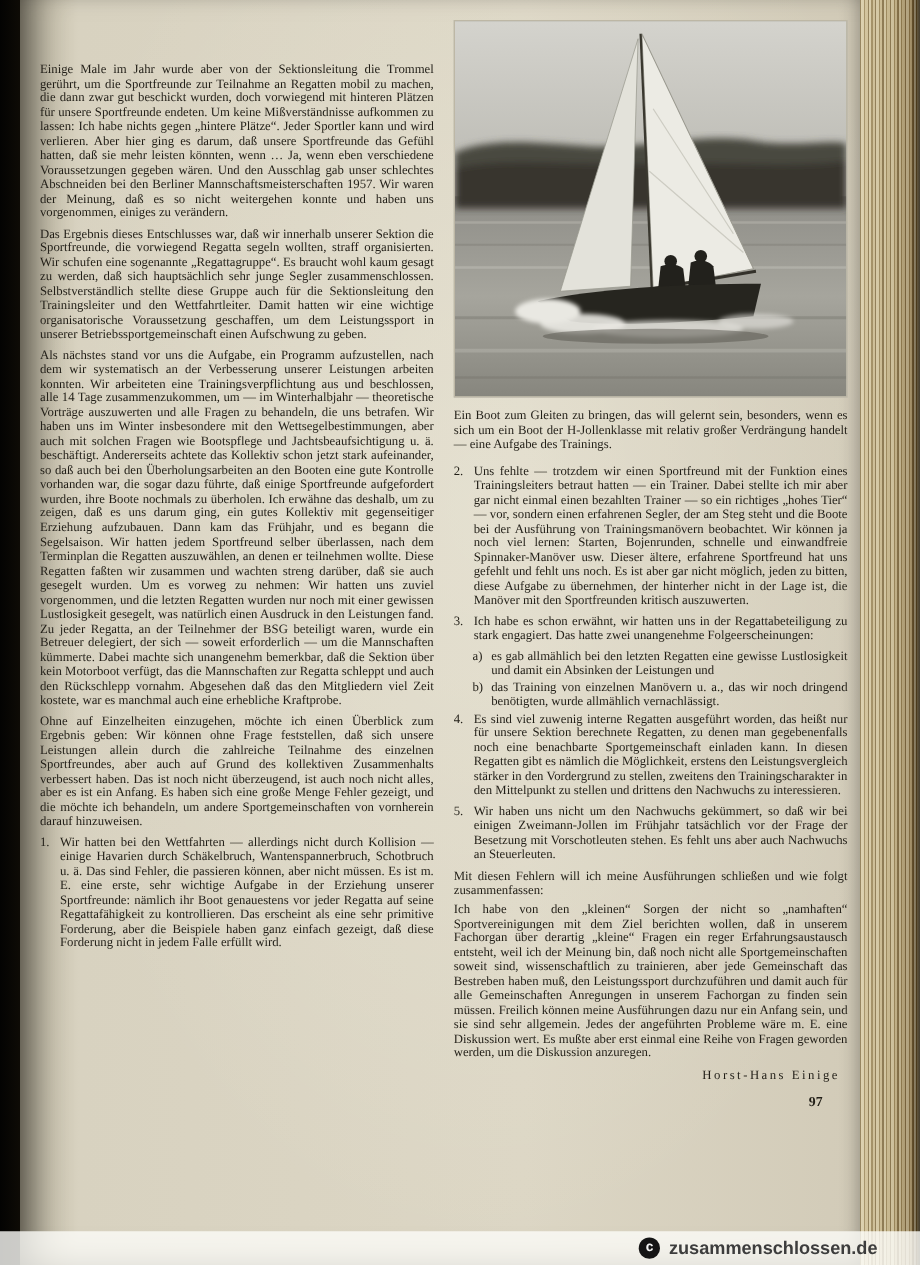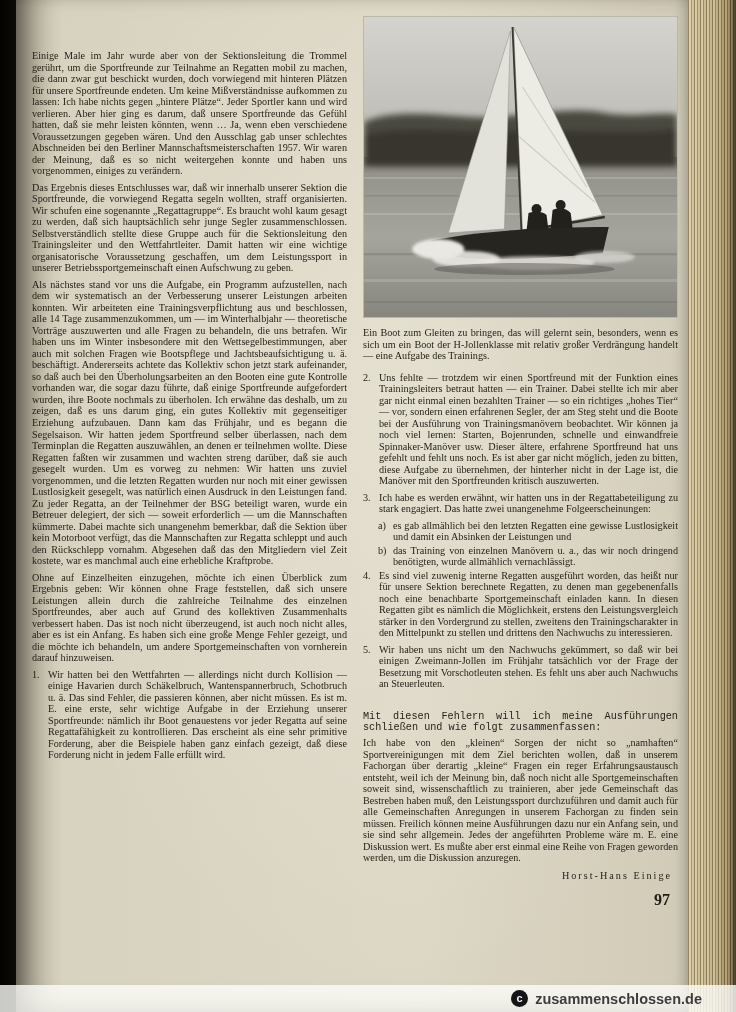--- a/index.html
+++ b/index.html
@@ -23,23 +23,23 @@
        -webkit-hyphens:auto;hyphens:auto;}
   .col-left{padding-top:50px;}
   .col-right{padding-top:16px;}
   .para{margin:0 0 5px 0;}
   .photo{margin:0 0 0 0;border:1px solid #bdb7a5;line-height:0;background:#b9b8b1;}
   .photo svg{display:block;}
   .caption{margin:9px 0 10px 0;}
   .numitem{display:grid;grid-template-columns:16px 1fr;margin:0 0 5px 0;}
   .numitem .num{text-align:left;}
   .subitem{display:grid;grid-template-columns:15px 1fr;margin:2px 0 2px 15px;}
-  .closing-intro{margin:21px 0 3px 0;font-family:Liberation Mono, monospace;}
+  .closing-intro{margin:6px 0 3px 0;}
   .author{margin:6px 6px 0 0;text-align:right;letter-spacing:2px;}
-  .pagenum{margin:10px 8px 0 0;text-align:right;font-weight:bold;font-size:16px;}
+  .pagenum{margin:10px 20px 0 0;text-align:right;font-weight:bold;font-size:11px;}
   .watermark{position:absolute;left:0;right:0;bottom:0;height:27px;
              background:rgba(252,252,249,0.80);
              display:flex;align-items:center;justify-content:flex-end;
              gap:7px;padding-right:34px;
              font-family:"Liberation Sans",sans-serif;font-weight:bold;
              font-size:14.5px;color:#3d3d3d;}
   .cc{width:17px;height:17px;border-radius:50%;background:#151515;color:#f5f5f5;
       display:flex;align-items:center;justify-content:center;
       font-size:11px;line-height:1;font-weight:bold;}
 </style>
@@ -120,21 +120,21 @@
       </figure>
       <p class="caption">Ein Boot zum Gleiten zu bringen, das will gelernt sein, besonders, wenn es sich um ein Boot der H-Jollenklasse mit relativ großer Verdrängung handelt — eine Aufgabe des Trainings.</p>
 
       <div class="numitem">
         <span class="num">2.</span>
         <span class="itext">Uns fehlte — trotzdem wir einen Sportfreund mit der Funktion eines Trainingsleiters betraut hatten — ein Trainer. Dabei stellte ich mir aber gar nicht einmal einen bezahlten Trainer — so ein richtiges „hohes Tier“ — vor, sondern einen erfahrenen Segler, der am Steg steht und die Boote bei der Ausführung von Trainingsmanövern beobachtet. Wir können ja noch viel lernen: Starten, Bojenrunden, schnelle und einwandfreie Spinnaker-Manöver usw. Dieser ältere, erfahrene Sportfreund hat uns gefehlt und fehlt uns noch. Es ist aber gar nicht möglich, jeden zu bitten, diese Aufgabe zu übernehmen, der hinterher nicht in der Lage ist, die Manöver mit den Sportfreunden kritisch auszuwerten.</span>
       </div>
 
       <div class="numitem">
         <span class="num">3.</span>
-        <span class="itext">Ich habe es werden erwähnt, wir hatten uns in der Regattabeteiligung zu stark engagiert. Das hatte zwei unangenehme Folgeerscheinungen:</span>
+        <span class="itext">Ich habe es schon erwähnt, wir hatten uns in der Regattabeteiligung zu stark engagiert. Das hatte zwei unangenehme Folgeerscheinungen:</span>
       </div>
       <div class="subitem">
         <span class="num">a)</span>
         <span class="itext">es gab allmählich bei den letzten Regatten eine gewisse Lustlosigkeit und damit ein Absinken der Leistungen und</span>
       </div>
       <div class="subitem">
         <span class="num">b)</span>
         <span class="itext">das Training von einzelnen Manövern u. a., das wir noch dringend benötigten, wurde allmählich vernachlässigt.</span>
       </div>
 

